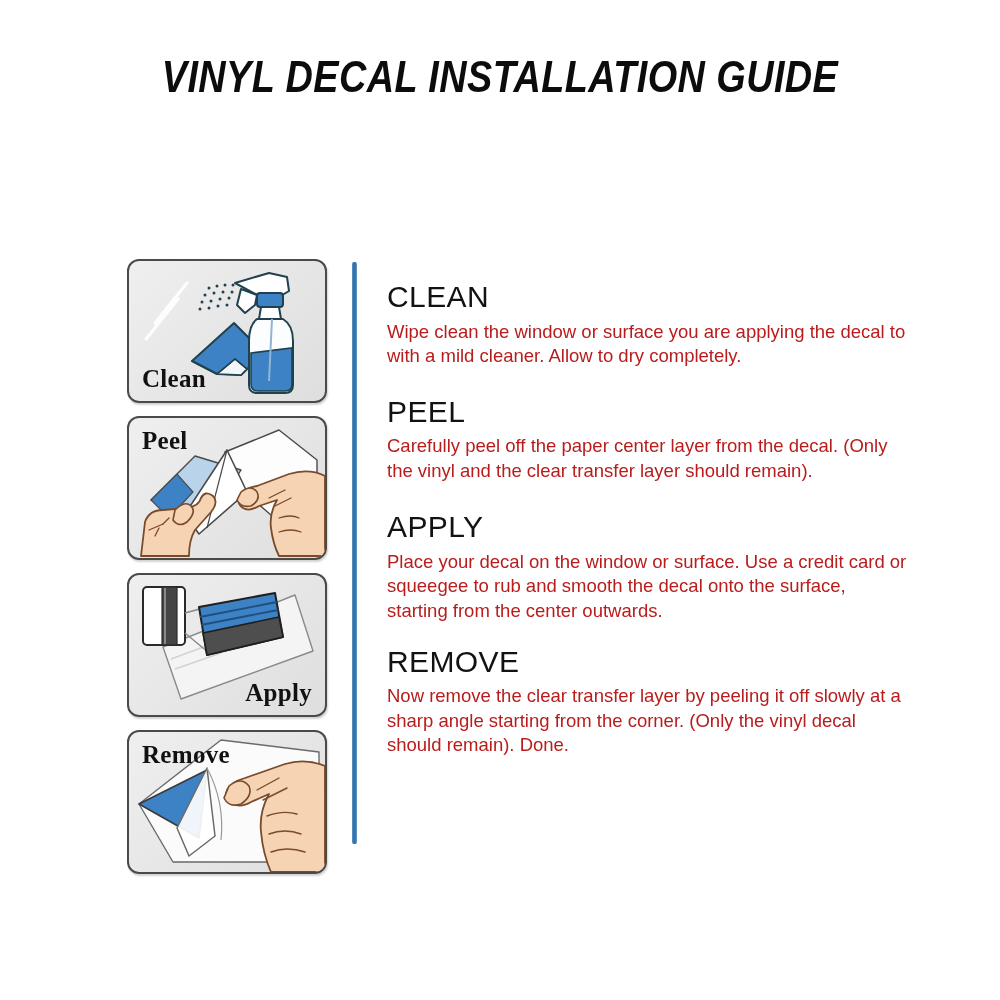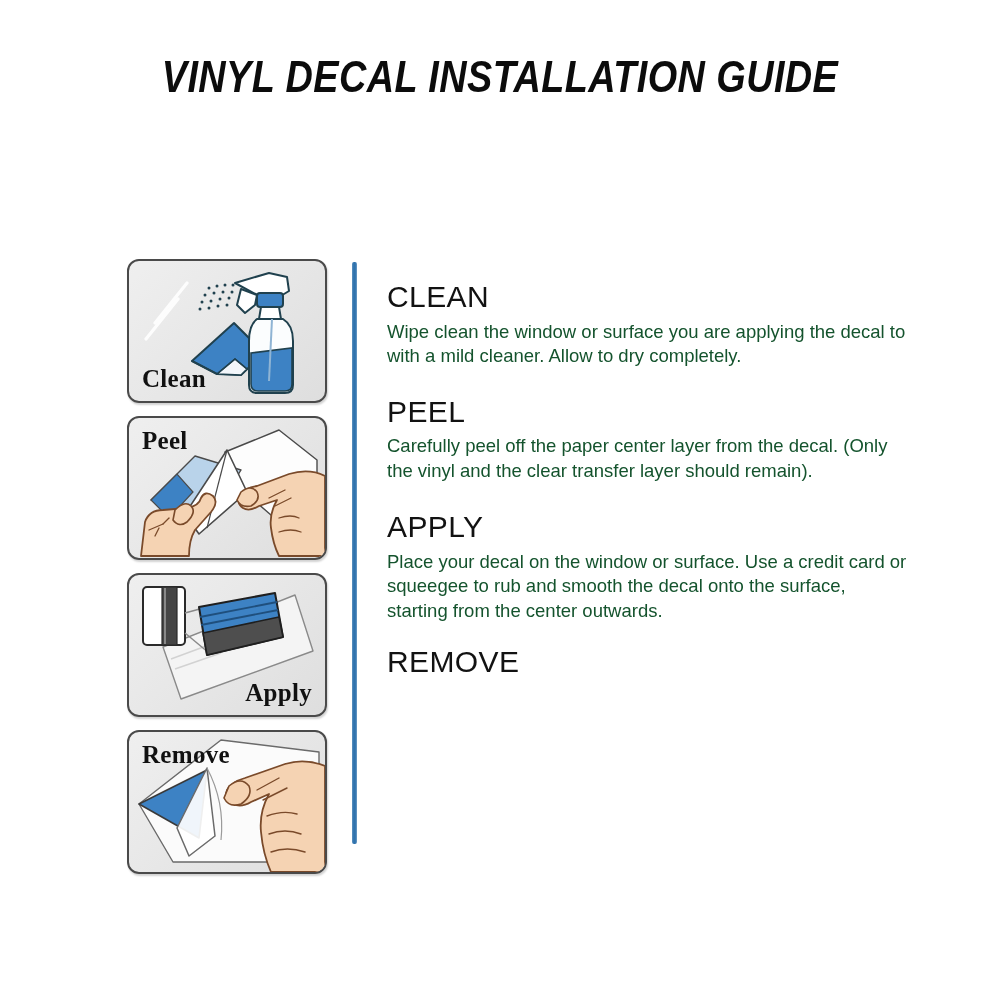--- a/index.html
+++ b/index.html
@@ -94,21 +94,21 @@
     letter-spacing: 0.4px;
     color: #121212;
     margin: 0 0 7px 0;
     line-height: 1.05;
   }
   .step-body {
     font-family: "Liberation Sans", sans-serif;
     font-weight: 400;
     font-size: 18.5px;
     line-height: 1.33;
-    color: #14532d;
+    color: #b91c1c;
     margin: 0;
     max-width: 522px;
   }
   .step-1 { margin-bottom: 27px; }
   .step-2 { margin-bottom: 28px; }
   .step-3 { margin-bottom: 22px; }
 </style>
 </head>
 <body>
 
@@ -286,14 +286,15 @@
     <p class="step-body">Carefully peel off the paper center layer from the decal. (Only the vinyl and the clear transfer layer should remain).</p>
   </div>
 
   <div class="step step-3">
     <h2 class="step-heading">APPLY</h2>
     <p class="step-body">Place your decal on the window or surface. Use a credit card or squeegee to rub and smooth the decal onto the surface, starting from the center outwards.</p>
   </div>
 
   <div class="step step-4">
     <h2 class="step-heading">REMOVE</h2>
+    <p class="step-body">Now remove the clear transfer layer by peeling it off slowly at a sharp angle starting from the corner. (Only the vinyl decal should remain). Done.</p>
   </div>
 </div>
 
 </body></html>

